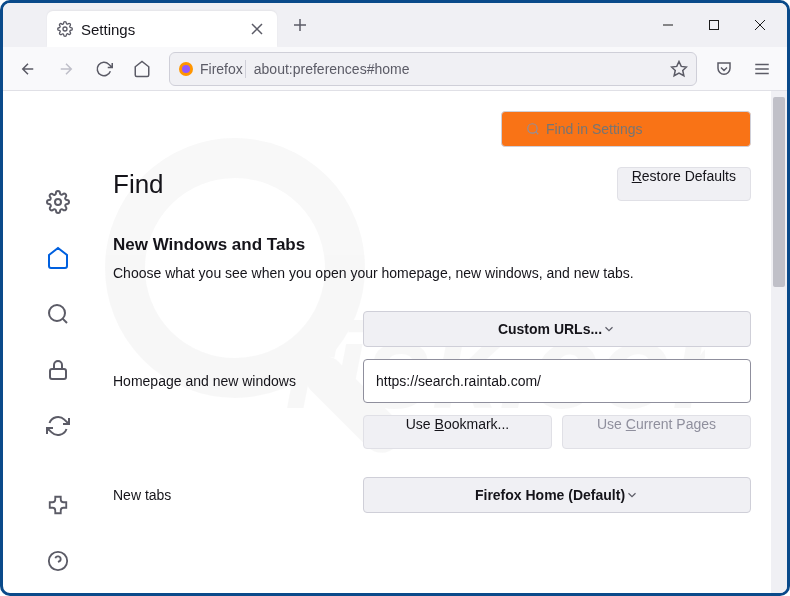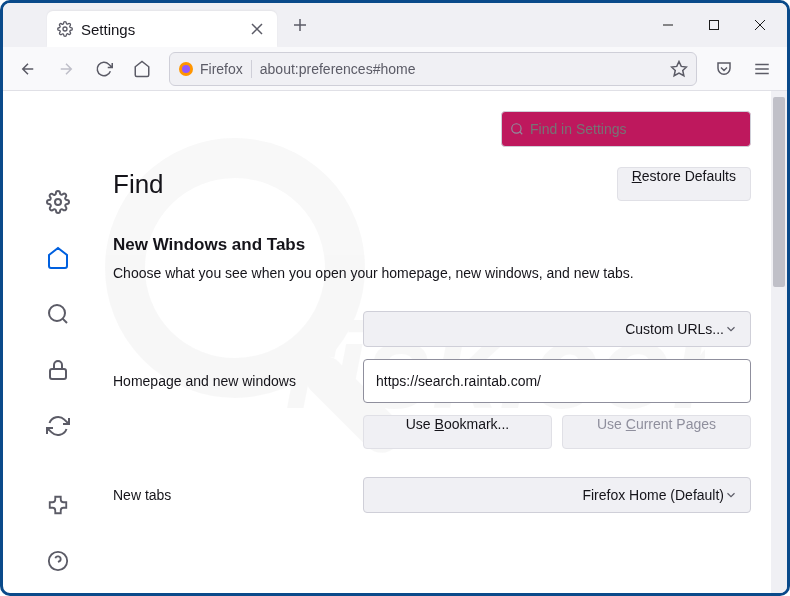--- a/index.html
+++ b/index.html
@@ -17,47 +17,47 @@
 .newtab { width:30px; height:30px; display:flex; align-items:center; justify-content:center; margin-left:8px; color:#5b5b66; border-radius:4px; }
 .win-controls { margin-left:auto; display:flex; }
 .win-btn { width:46px; height:44px; display:flex; align-items:center; justify-content:center; color:#1b1b1b; }
 
 
 .toolbar { display:flex; align-items:center; height:44px; background:#f9f9fb; padding:0 8px; gap:4px; border-bottom:1px solid #e0e0e6; }
 .tb-btn { width:34px; height:34px; display:flex; align-items:center; justify-content:center; color:#5b5b66; border-radius:4px; }
 .tb-btn.disabled { color:#bfbfc9; }
 .urlbar { flex:1; display:flex; align-items:center; height:34px; background:#f0f0f4; border:1px solid #cfcfd8; border-radius:6px; padding:0 8px; margin:0 6px; }
 .urlbar .ff-icon { margin-right:6px; }
-.urlbar .ctx { font-size:14px; color:#5b5b66; margin-right:8px; }
+.urlbar .ctx { font-size:14px; color:#5b5b66; margin-right:2px; }
 .urlbar .divider { width:1px; height:18px; background:#cfcfd8; margin-right:8px; }
 .urlbar .addr { font-size:14px; color:#5b5b66; flex:1; }
 .urlbar .star { color:#5b5b66; }
 
 
 .content { position:relative; display:flex; height:505px; }
 .sidebar { width:110px; padding-top:90px; display:flex; flex-direction:column; align-items:center; }
 .side-item { width:42px; height:42px; display:flex; align-items:center; justify-content:center; color:#5b5b66; border-radius:6px; margin-bottom:14px; }
 .side-item.active { color:#0060df; }
 .side-spacer { flex:1; }
 .main { flex:1; padding:20px 36px 0 0; overflow:hidden; }
 .search-row { display:flex; justify-content:flex-end; margin-bottom:20px; }
-.search-box { width:250px; height:36px; border:1px solid #cfcfd8; border-radius:4px; display:flex; align-items:center; padding:0 8px; background:#be185d; }
+.search-box { width:250px; height:36px; border:1px solid #cfcfd8; border-radius:4px; display:flex; align-items:center; padding:0 24px; background:#f97316; }
 .search-box input { border:none; outline:none; font-size:14px; flex:1; background:transparent; }
 .search-box .sicon { color:#8f8f9d; margin-right:6px; }
 .header-row { display:flex; align-items:center; margin-bottom:34px; }
 .h1 { font-size:26px; font-weight:400; color:#15141a; flex:1; }
 .btn { height:34px; padding:0 14px; border:1px solid #cfcfd8; border-radius:4px; background:#fff; font-size:14px; color:#15141a; display:inline-flex; align-items:flex-start; justify-content:center; }
 .btn.grey { background:#f0f0f4; border-color:#e0e0e6; }
 .btn .ul { text-decoration:underline; }
 .h2 { font-size:17px; font-weight:600; color:#15141a; margin-bottom:10px; }
 .desc { font-size:14px; color:#15141a; margin-bottom:30px; }
 .form-row { display:flex; align-items:center; margin-bottom:12px; }
 .form-row .label { width:250px; font-size:14px; color:#15141a; }
 .form-row .control { flex:1; display:flex; gap:10px; }
-.select { flex:1; height:36px; border:1px solid #cfcfd8; border-radius:4px; background:#f0f0f4; display:flex; align-items:center; padding:0 12px; font-size:14px; color:#15141a; font-weight:400; justify-content:flex-end; }
+.select { flex:1; height:36px; border:1px solid #cfcfd8; border-radius:4px; background:#f0f0f4; display:flex; align-items:center; padding:0 12px; font-size:14px; color:#15141a; font-weight:700; justify-content:center; }
 .select .chev { color:#5b5b66; }
 .input { flex:1; height:44px; border:1px solid #8f8f9d; border-radius:4px; padding:0 12px; font-size:14px; color:#15141a; }
 .btn-row { display:flex; gap:10px; justify-content:flex-end; margin-bottom:28px; margin-left:250px; }
 .btn-row .btn { flex:1; }
 .btn.disabled { color:#8f8f9d; }
 
 
 .vscroll { position:absolute; right:0; top:0; width:16px; height:100%; background:#f0f0f4; }
 .vscroll .thumb { position:absolute; left:2px; width:12px; background:#c0c0c8; border-radius:2px; }
 

